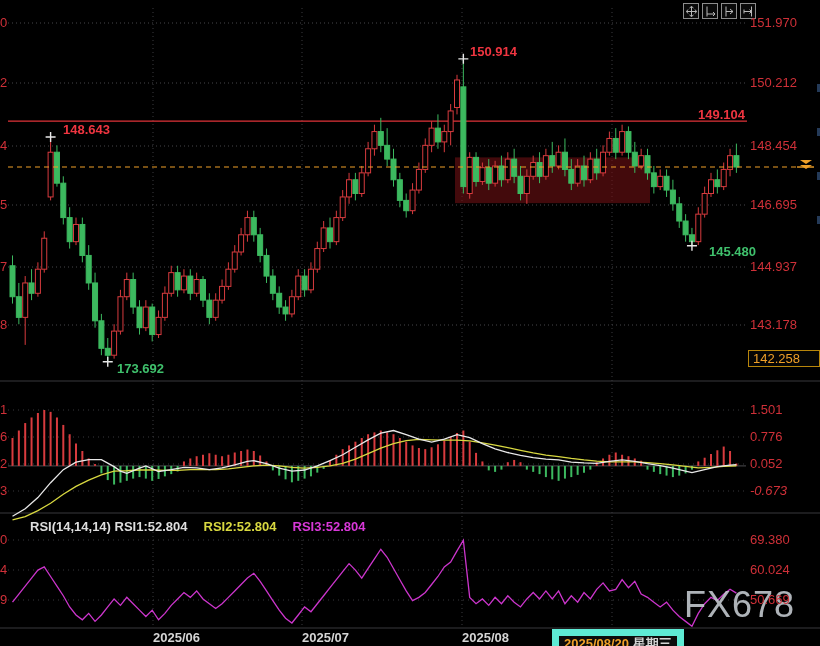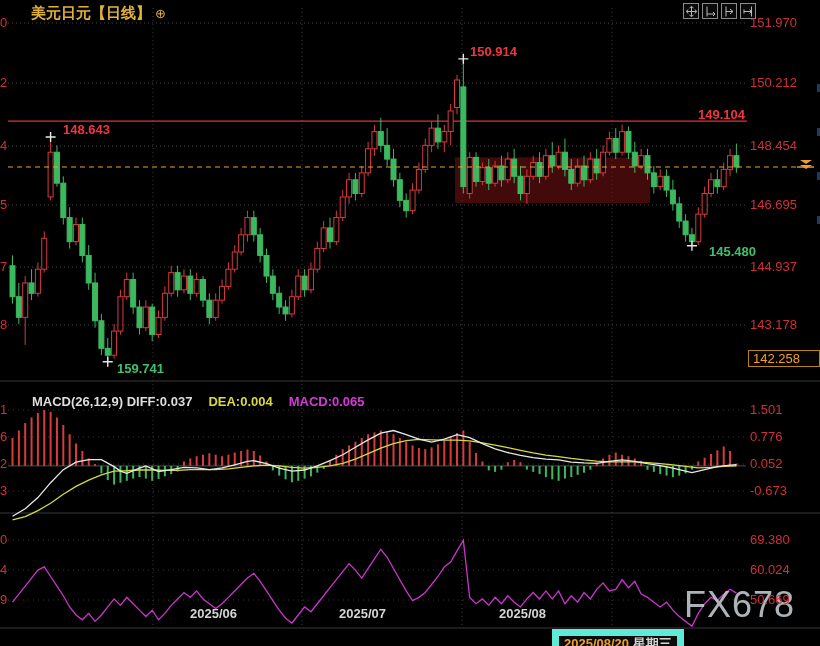--- a/index.html
+++ b/index.html
@@ -10,21 +10,21 @@
   #title{left:31px;top:4px;font-size:15px;font-weight:bold;}
   #title .plus{font-weight:normal;font-size:13px;margin-left:4px;}
   .toolbar{position:absolute;top:3px;display:flex;gap:3px;left:683px;}
   .tbtn{width:14px;height:14px;border:1px solid #8d8d8d;background:#0a0a0a;display:flex;
         align-items:center;justify-content:center;}
   .ylbl{position:absolute;font-size:13px;line-height:16px;}
   .ldig{position:absolute;left:0;font-size:13px;line-height:16px;}
   .ann{position:absolute;font-size:13px;font-weight:bold;}
   .hdr{position:absolute;font-size:13px;font-weight:bold;}
   .hdr span{margin-right:16px;}
-  .xlbl{position:absolute;top:606px;font-size:13px;font-weight:bold;margin-left:37px;}
+  .xlbl{position:absolute;top:630px;font-size:13px;font-weight:bold;}
   #datebox{position:absolute;top:629px;height:15px;border:7px solid #5eead4;background:#0c0c0c;
            font-size:13px;font-weight:bold;padding:0 5px;line-height:15px;}
   #pricebox{position:absolute;left:748px;top:350px;width:66px;height:15px;border:1px solid #b8860b;
             background:#050505;font-size:13px;line-height:15px;padding-left:4px;}
   #watermark{position:absolute;left:684px;top:584px;font-size:36px;letter-spacing:1px;opacity:.88;}
 </style>
 </head>
 <body>
 
 <div id="wrap">
@@ -415,23 +415,20 @@
       </g>
       <polyline points="12.5,519.9565217391305 25.2,516.6024844720497 37.9,510.639751552795 50.599999999999994,503.18633540372673 63.3,494.2422360248447 76,486.41614906832297 88.69999999999999,480.08074534161494 101.39999999999999,474.8633540372671 114.1,471.1366459627329 126.8,470.7639751552795 139.5,470.01863354037266 152.2,470.01863354037266 164.89999999999998,470.39130434782606 177.6,470.39130434782606 190.29999999999998,469.64596273291926 203,469.64596273291926 215.7,469.64596273291926 228.39999999999998,468.9006211180124 241.1,467.4099378881988 253.79999999999998,465.9192546583851 266.5,465.17391304347825 279.2,465.9192546583851 291.9,467.4099378881988 304.59999999999997,468.1552795031056 317.29999999999995,467.4099378881988 330,465.9192546583851 342.7,463.3105590062112 355.4,459.21118012422363 368.09999999999997,453.62111801242236 380.79999999999995,448.03105590062114 393.5,443.55900621118013 406.2,440.5776397515528 418.9,439.45962732919253 431.59999999999997,439.832298136646 444.29999999999995,440.2049689440994 457,440.2049689440994 469.7,440.9503105590062 482.4,442.81366459627327 495.09999999999997,445.0496894409938 507.79999999999995,447.6583850931677 520.5,450.2670807453416 533.1999999999999,452.87577639751555 545.9,455.111801242236 558.6,456.6024844720497 571.3,458.46583850931677 584,459.95652173913044 596.6999999999999,461.0745341614907 609.4,461.8198757763975 622.0999999999999,461.8198757763975 634.8,461.8198757763975 647.5,462.5652173913044 660.1999999999999,463.6832298136646 672.9,464.80124223602485 685.5999999999999,466.2919254658385 698.3,467.7826086956522 711,467.4099378881988 723.6999999999999,466.2919254658385 736.4,465.7701863354037" fill="none" stroke="#d8d840" stroke-width="1.3"></polyline>
       <polyline points="12.5,516.2298136645963 25.2,508.77639751552795 37.9,497.59627329192546 50.599999999999994,482.6894409937888 63.3,469.64596273291926 76,462.1925465838509 88.69999999999999,459.58385093167703 101.39999999999999,459.58385093167703 114.1,466.6645962732919 120.44999999999999,471.1366459627329 126.8,473.3726708074534 139.5,468.1552795031056 145.85,465.9192546583851 158.54999999999998,471.50931677018633 171.25,469.64596273291926 183.95,467.4099378881988 196.64999999999998,467.7826086956522 209.35,469.64596273291926 222.04999999999998,467.7826086956522 234.75,464.80124223602485 247.45,461.4472049689441 253.79999999999998,460.70186335403724 266.5,463.6832298136646 279.2,468.1552795031056 291.9,471.1366459627329 304.59999999999997,470.01863354037266 317.29999999999995,465.9192546583851 330,460.70186335403724 342.7,454.7391304347826 355.4,447.2857142857143 368.09999999999997,439.832298136646 380.79999999999995,433.12422360248445 393.5,430.51552795031057 406.2,434.6149068322981 418.9,439.0869565217391 431.59999999999997,442.06832298136646 444.29999999999995,439.0869565217391 457,434.6149068322981 469.7,437.59627329192546 482.4,443.55900621118013 495.09999999999997,448.77639751552795 507.79999999999995,452.5031055900621 520.5,455.48447204968943 533.1999999999999,457.72049689440996 545.9,459.21118012422363 558.6,459.95652173913044 571.3,462.1925465838509 584,462.9378881987578 596.6999999999999,463.3105590062112 609.4,461.4472049689441 622.0999999999999,459.95652173913044 634.8,461.4472049689441 647.5,463.6832298136646 660.1999999999999,465.54658385093165 672.9,468.1552795031056 685.5999999999999,471.1366459627329 691.9499999999999,472.6273291925466 704.65,469.64596273291926 717.3499999999999,466.6645962732919 730.05,465.17391304347825 736.4,464.54037267080747" fill="none" stroke="#e8e8e8" stroke-width="1.3"></polyline>
       <polyline points="12.5,602.1452621452621 18.85,594.1285874619208 25.2,586.1119127785794 31.549999999999997,578.0952380952381 37.9,570.0785634118968 44.25,566.8718935385602 50.599999999999994,576.4919031585698 56.949999999999996,586.1119127785794 63.3,595.7319223985891 69.65,606.955266955267 76,614.9719416386083 82.35,619.7819464486131 88.69999999999999,613.36860670194 95.05,621.3852813852814 101.39999999999999,614.9719416386083 107.75,606.955266955267 114.1,598.9385922719256 120.44999999999999,605.3519320185986 126.8,597.3352573352573 133.14999999999998,603.7485970819304 139.5,610.1619368286035 145.85,616.5752765752766 152.2,610.1619368286035 158.54999999999998,619.7819464486131 164.89999999999998,613.36860670194 171.25,605.3519320185986 177.6,598.9385922719256 183.95,592.5252525252525 190.29999999999998,597.3352573352573 196.64999999999998,590.9219175885843 203,598.9385922719256 209.35,603.7485970819304 215.7,608.5586018919353 222.04999999999998,603.7485970819304 228.39999999999998,597.3352573352573 234.75,590.9219175885843 241.1,584.5085778419111 247.45,578.0952380952381 253.79999999999998,573.2852332852333 260.15,581.3019079685746 266.5,590.9219175885843 272.84999999999997,600.5419272085938 279.2,610.1619368286035 285.55,618.1786115119448 291.9,622.9886163219496 298.25,614.9719416386083 304.59999999999997,606.955266955267 310.95,611.7652717652718 317.29999999999995,603.7485970819304 323.65,595.7319223985891 330,587.7152477152478 336.34999999999997,579.6985730319063 342.7,571.681898348565 349.04999999999995,563.6652236652236 355.4,570.0785634118968 361.75,578.0952380952381 368.09999999999997,568.4752284752285 374.45,558.8552188552188 380.79999999999995,549.2352092352093 387.15,557.2518839185506 393.5,568.4752284752285 399.84999999999997,579.6985730319063 406.2,590.9219175885843 412.54999999999995,600.5419272085938 418.9,597.3352573352573 425.25,592.5252525252525 431.59999999999997,584.5085778419111 437.95,576.4919031585698 444.29999999999995,566.8718935385602 450.65,562.0618887285553 457,550.8385441718775 463.34999999999997,540.2565335898669 469.7,597.3352573352573 476.04999999999995,603.7485970819304 482.4,598.9385922719256 488.75,605.3519320185986 495.09999999999997,597.3352573352573 501.45,603.7485970819304 507.79999999999995,595.7319223985891 514.15,602.1452621452621 520.5,606.955266955267 526.85,598.9385922719256 533.1999999999999,592.5252525252525 539.55,598.9385922719256 545.9,590.9219175885843 552.25,598.9385922719256 558.6,590.9219175885843 564.9499999999999,603.7485970819304 571.3,595.7319223985891 577.65,602.1452621452621 584,592.5252525252525 590.35,598.9385922719256 596.6999999999999,589.318582651916 603.05,582.9052429052429 609.4,590.9219175885843 615.75,589.318582651916 622.0999999999999,579.6985730319063 628.4499999999999,587.7152477152478 634.8,581.3019079685746 641.15,594.1285874619208 647.5,597.3352573352573 653.8499999999999,602.1452621452621 660.1999999999999,606.955266955267 666.55,602.1452621452621 672.9,610.1619368286035 679.25,616.5752765752766 685.5999999999999,621.3852813852814 691.9499999999999,626.1952861952861 698.3,613.36860670194 704.65,603.7485970819304 711,597.3352573352573 717.3499999999999,600.5419272085938 723.6999999999999,594.1285874619208 730.05,589.318582651916 736.4,593.1665864999198" fill="none" stroke="#cc35cc" stroke-width="1.3"></polyline>
       <rect x="817" y="84" width="3" height="8" fill="#33527e" opacity="0.7"></rect>
       <rect x="817" y="128" width="3" height="8" fill="#33527e" opacity="0.7"></rect>
       <rect x="817" y="172" width="3" height="8" fill="#33527e" opacity="0.7"></rect>
       <rect x="817" y="216" width="3" height="8" fill="#33527e" opacity="0.7"></rect>
     </svg>
 
-  <div id="title" class="abs" style="color: rgb(226, 177, 60);">
-    <span>美元日元</span><span>【日线】</span><span class="plus">⊕</span>
-  </div>
 
   <div class="toolbar">
     <div class="tbtn">
       <svg width="11" height="11" viewBox="0 0 11 11">
           <g stroke="#b8b8b8" stroke-width="1" fill="none">
       <path d="M5.5 0.5 V10.5 M0.5 5.5 H10.5 M3.5 2 L5.5 0.5 L7.5 2 M3.5 9 L5.5 10.5 L7.5 9 M2 3.5 L0.5 5.5 L2 7.5 M9 3.5 L10.5 5.5 L9 7.5"></path>
           </g>
         </svg>
     </div>
     <div class="tbtn">
@@ -454,49 +451,49 @@
       <path d="M8.5 0.5 V10.5 M1 5.5 H8.5 M6.5 3.5 L8.5 5.5 L6.5 7.5 M1 3.5 V7.5"></path>
           </g>
         </svg>
     </div>
   </div>
 
   <div class="ann" id="ann0" style="left: 63px; top: 122px; color: rgb(239, 53, 64);">148.643</div>
   <div class="ann" id="ann1" style="left: 470px; top: 44px; color: rgb(239, 53, 64);">150.914</div>
   <div class="ann" id="ann2" style="left: 698px; top: 107px; color: rgb(239, 53, 64);">149.104</div>
   <div class="ann" id="ann3" style="left: 667px; top: 244px; color: rgb(63, 192, 108); margin-left: 42px;">145.480</div>
-  <div class="ann" id="ann4" style="left: 117px; top: 361px; color: rgb(63, 192, 108);">159.741</div>
+  <div class="ann" id="ann4" style="left: 117px; top: 361px; color: rgb(63, 192, 108);">173.692</div>
 
   <div id="pricebox" style="color: rgb(240, 160, 40);">142.258</div>
 
-  <div class="hdr" id="macdHdr" style="left:32px;top:394px;">
-    <span style="color: rgb(222, 222, 222);">MACD(26,12,9) DIFF:0.037</span><span style="color: rgb(216, 216, 64);">DEA:0.004</span><span style="color: rgb(216, 56, 216);">MACD:0.065</span>
+
+  <div class="hdr" id="rsiHdr" style="left:30px;top:519px;">
+    <span style="color: rgb(222, 222, 222);">RSI(14,14,14) RSI1:52.804</span><span style="color: rgb(216, 216, 64);">RSI2:52.804</span><span style="color: rgb(216, 56, 216);">RSI3:52.804</span>
   </div>
-
 
   <div class="xlbl" id="xl0" style="left: 153px; color: rgb(212, 212, 212);">2025/06</div>
   <div class="xlbl" id="xl1" style="left: 302px; color: rgb(212, 212, 212);">2025/07</div>
   <div class="xlbl" id="xl2" style="left: 462px; color: rgb(212, 212, 212);">2025/08</div>
 
   <div id="datebox" style="left: 552px;">
     <span id="dbDate" style="color: rgb(240, 160, 40);">2025/08/20</span>
     <span id="dbDay" style="color: rgb(212, 212, 212);">星期三</span>
   </div>
 
   <div id="watermark" style="color: rgb(198, 204, 210);">FX678</div>
 <div class="ylbl" style="top: 15px; left: 750px; color: rgb(207, 48, 56);">151.970</div>
     <div class="ylbl" style="top: 75px; left: 750px; color: rgb(207, 48, 56);">150.212</div>
     <div class="ylbl" style="top: 138px; left: 750px; color: rgb(207, 48, 56);">148.454</div>
     <div class="ylbl" style="top: 197px; left: 750px; color: rgb(207, 48, 56);">146.695</div>
     <div class="ylbl" style="top: 259px; left: 750px; color: rgb(207, 48, 56); text-align: right;">144.937</div>
     <div class="ylbl" style="top: 317px; left: 750px; color: rgb(207, 48, 56);">143.178</div>
     <div class="ylbl" style="top: 402px; left: 750px; color: rgb(207, 48, 56);">1.501</div>
     <div class="ylbl" style="top: 429px; left: 750px; color: rgb(207, 48, 56); text-align: center;">0.776</div>
     <div class="ylbl" style="top: 456px; left: 750px; color: rgb(207, 48, 56);">0.052</div>
-    <div class="ylbl" style="top: 483px; left: 750px; color: rgb(207, 48, 56);">-0.673</div>
+    <div class="ylbl" style="top: 483px; left: 750px; color: rgb(207, 48, 56); font-style: italic;">-0.673</div>
     <div class="ylbl" style="top: 532px; left: 750px; color: rgb(207, 48, 56);">69.380</div>
     <div class="ylbl" style="top: 562px; left: 750px; color: rgb(207, 48, 56);">60.024</div>
     <div class="ylbl" style="top: 592px; left: 750px; color: rgb(207, 48, 56);">50.669</div>
     <div class="ldig" style="top: 15px; color: rgb(207, 48, 56);">0</div>
     <div class="ldig" style="top: 75px; color: rgb(207, 48, 56);">2</div>
     <div class="ldig" style="top: 138px; color: rgb(207, 48, 56);">4</div>
     <div class="ldig" style="top: 197px; color: rgb(207, 48, 56);">5</div>
     <div class="ldig" style="top: 259px; color: rgb(207, 48, 56);">7</div>
     <div class="ldig" style="top: 317px; color: rgb(207, 48, 56);">8</div>
     <div class="ldig" style="top: 402px; color: rgb(207, 48, 56);">1</div>

